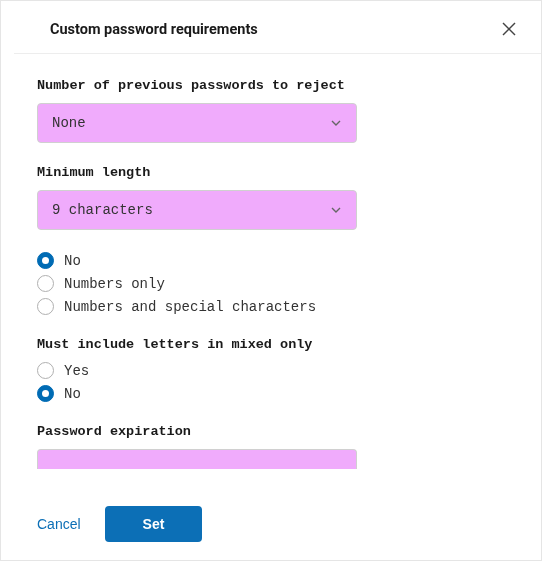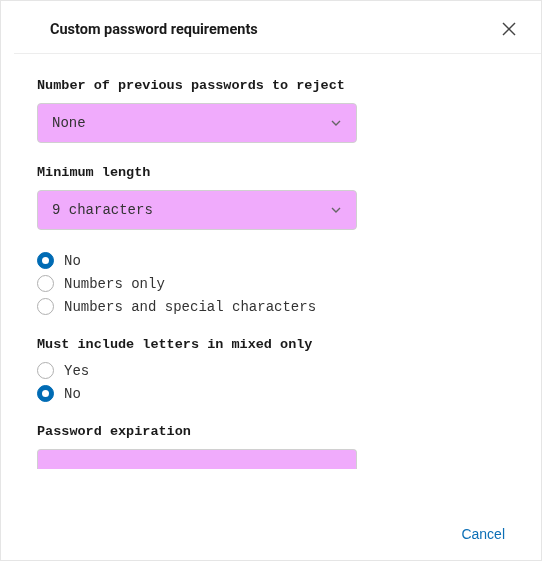--- a/index.html
+++ b/index.html
@@ -109,21 +109,20 @@
     background: #fff;
     border-radius: 50%;
   }
   .radio-label {
     font-size: 14px;
     color: #333;
   }
 
   .dialog-footer {
     display: flex;
-    justify-content: flex-end;
     align-items: center;
     gap: 24px;
     padding: 18px 36px;
     background: #fff;
   }
   .btn-text {
     color: #0c6fb6;
     font-size: 14px;
     font-weight: 500;
     cursor: pointer;
@@ -223,15 +222,16 @@
         <div class="select cutoff">
           <span></span>
         </div>
       </div>
 
     </div>
   </div>
 
   <div class="dialog-footer">
     <button class="btn-text">Cancel</button>
+    <button class="btn-primary">Set</button>
   </div>
 
 </div>
 
 </body></html>

